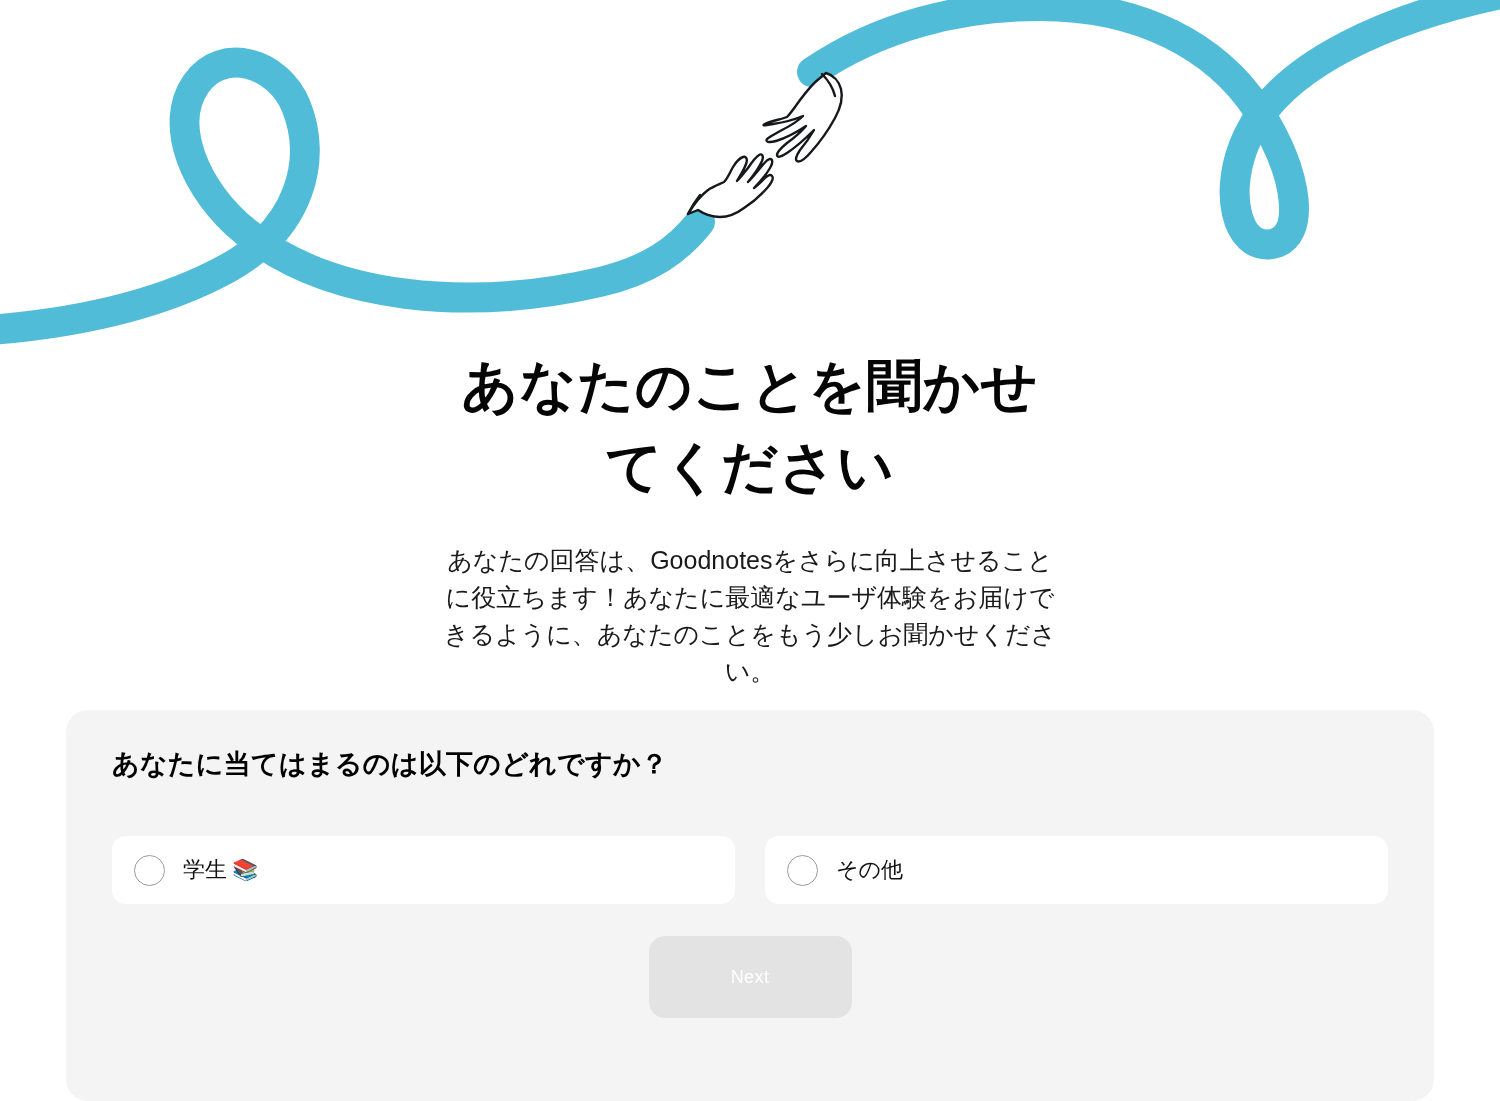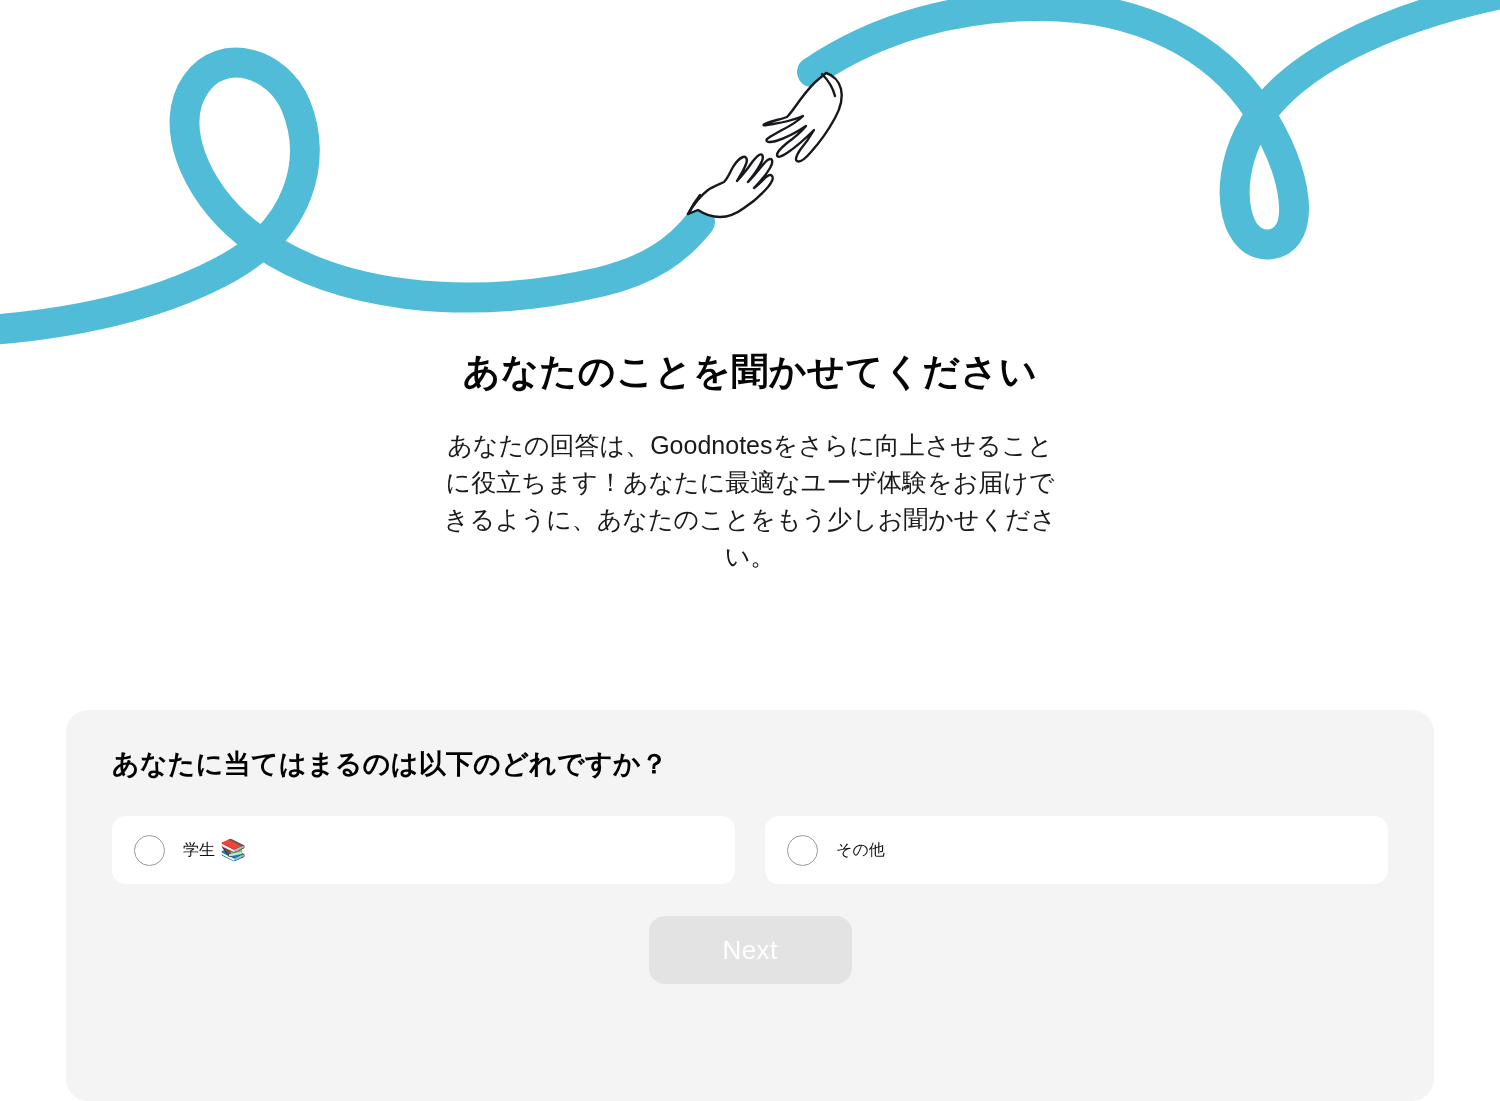--- a/index.html
+++ b/index.html
@@ -36,28 +36,28 @@
   .intro {
     position: absolute;
     top: 345px;
     left: 0;
     width: 1500px;
     text-align: center;
   }
   .page-title {
     margin: 0 auto;
     width: 600px;
-    font-size: 37px;
+    font-size: 56px;
     line-height: 1.45;
     font-weight: 700;
     letter-spacing: 0.5px;
     color: #050505;
   }
   .page-subtitle {
-    margin: 28px auto 0 auto;
+    margin: 35px auto 0 auto;
     width: 620px;
     font-size: 25px;
     line-height: 1.48;
     font-weight: 400;
     color: #1a1a1a;
   }
 
   
   .question-card {
     position: absolute;
@@ -68,21 +68,21 @@
     background: #f4f4f4;
     border-radius: 22px;
     box-sizing: border-box;
     padding: 36px 46px 0 46px;
   }
   .question-title {
     font-size: 27px;
     font-weight: 700;
     letter-spacing: 0.3px;
     color: #000000;
-    margin: 0 0 34px 0;
+    margin: 0 0 54px 0;
   }
 
   .options-grid {
     display: grid;
     grid-template-columns: 1fr 1fr;
     column-gap: 30px;
     row-gap: 22px;
   }
   .option {
     display: flex;
@@ -102,46 +102,46 @@
     width: 31px;
     height: 31px;
     min-width: 31px;
     border-radius: 50%;
     border: 1.6px solid #9b9b9b;
     background: #ffffff;
     box-sizing: border-box;
     margin-right: 18px;
   }
   .option-label {
-    font-size: 16px;
+    font-size: 22px;
     font-weight: 400;
     color: #111111;
     white-space: nowrap;
     line-height: 1;
   }
   .emoji {
     font-size: 21px;
     margin-left: 5px;
   }
 
   
   .next-row {
     display: flex;
     justify-content: center;
     margin-top: 32px;
   }
   .next-button {
     width: 203px;
-    height: 68px;
+    height: 82px;
     border: none;
     border-radius: 16px;
     background: #e3e3e3;
     color: #ffffff;
     font-family: inherit;
-    font-size: 26px;
+    font-size: 18px;
     font-weight: 400;
     letter-spacing: 0.4px;
     cursor: default;
   }
 </style>
 </head>
 <body>
 
 <div class="hero">
   <svg viewBox="0 0 1500 345" xmlns="http://www.w3.org/2000/svg">

